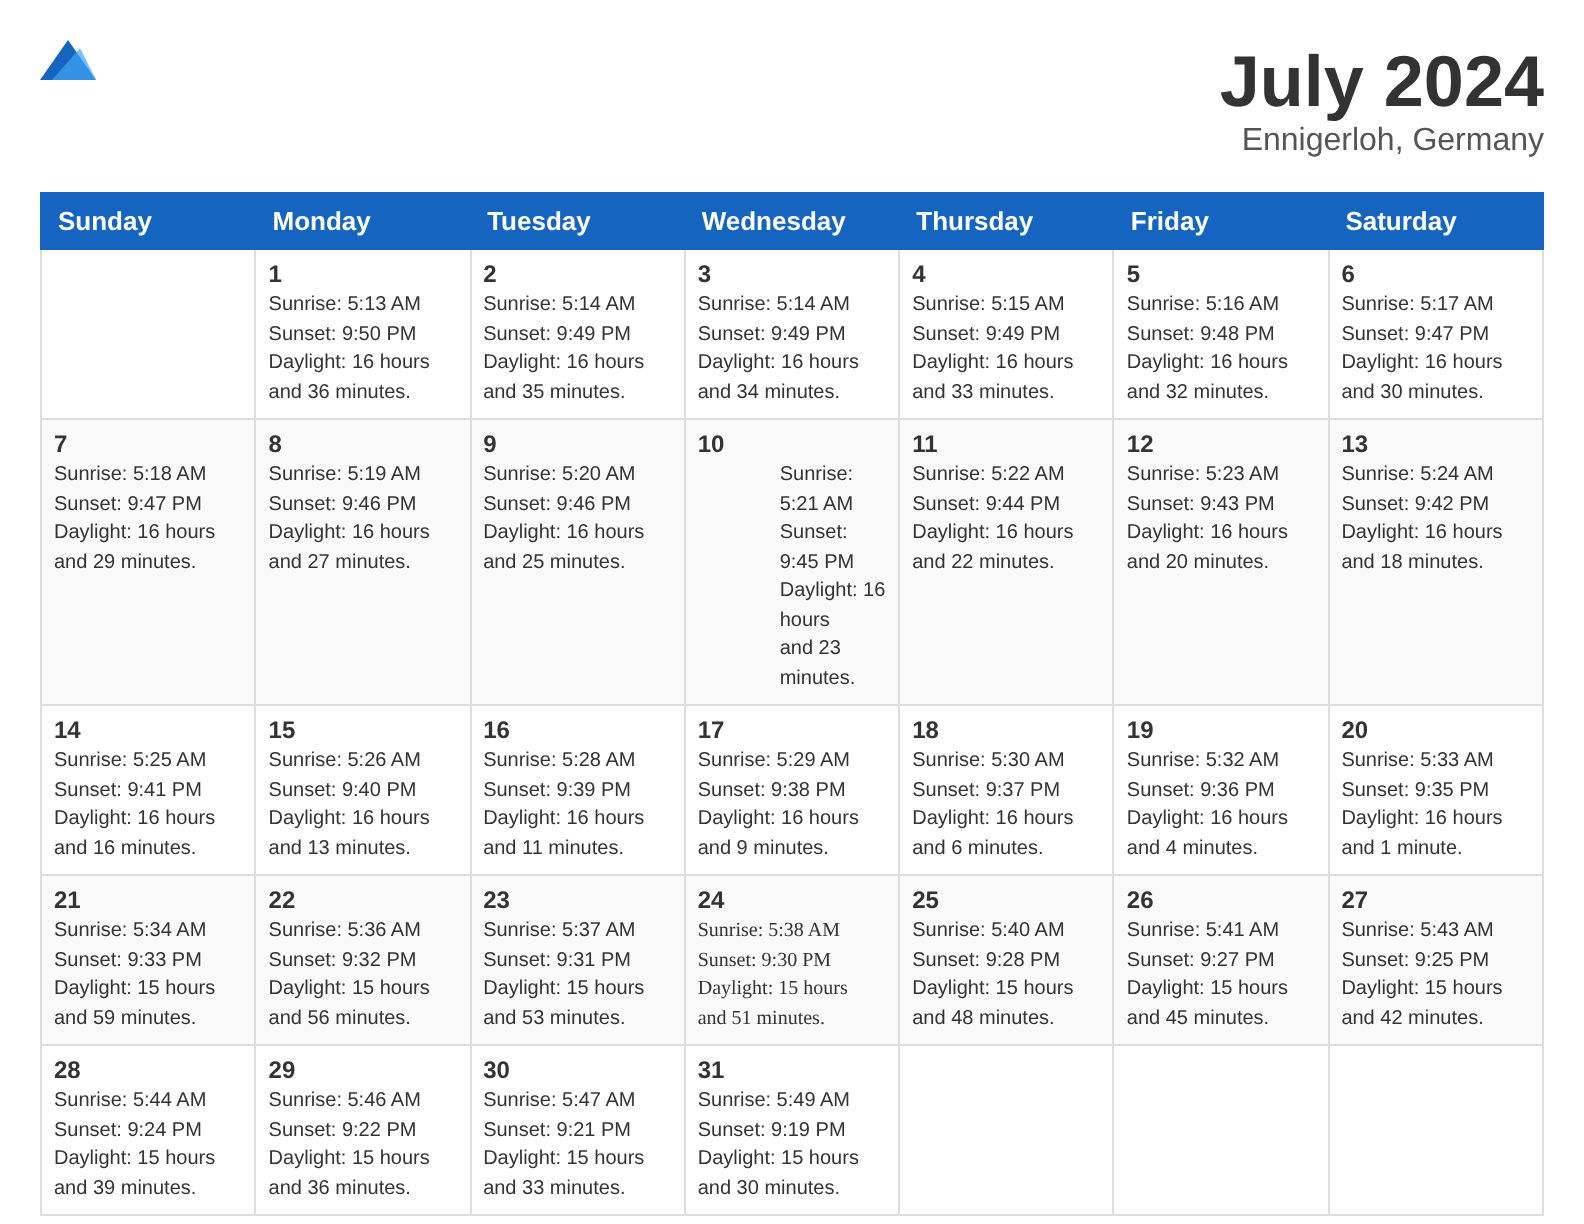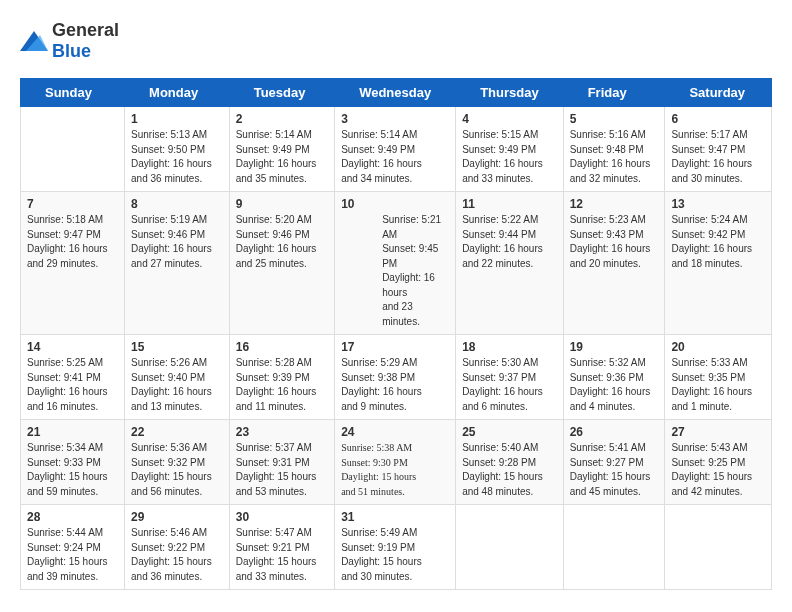--- a/index.html
+++ b/index.html
@@ -40,21 +40,21 @@
     .calendar {
       width: 100%;
       border-collapse: collapse;
       border: 1px solid #ccc;
     }
     .calendar th {
       background-color: #1565c0;
       color: #fff;
       font-size: 13px;
       font-weight: bold;
-      padding: 6px 24px;
+      padding: 6px 8px;
       text-align: left;
       border: 1px solid #1565c0;
     }
     .calendar td {
       vertical-align: top;
       border: 1px solid #ddd;
       padding: 5px 6px;
       font-size: 10.5px;
       color: #333;
       width: calc(100% / 7);
@@ -83,24 +83,24 @@
   </style>
 </head>
 <body>
 
 <div class="header-section">
   <div class="logo">
     <svg class="logo-icon" viewBox="0 0 28 20" xmlns="http://www.w3.org/2000/svg">
       <polygon points="0,20 14,0 28,20" fill="#1565c0"></polygon>
       <polygon points="6,20 20,4 28,20" fill="#42a5f5" opacity="0.7"></polygon>
     </svg>
-    <div>
-      <span style="font-size:18px;font-weight:bold;color:#333;">General</span><br>
-      <span style="font-size:18px;font-weight:bold;color:#1565c0;">Blue</span>
-    </div>
+  </div>
+  <div class="title-section">
+    <div class="month-year">July 2024</div>
+    <div class="location">Ennigerloh, Germany</div>
   </div>
 </div>
 
 <table class="calendar">
   <thead>
     <tr>
     <th>Sunday</th>
         <th>Monday</th>
         <th>Tuesday</th>
         <th>Wednesday</th>

